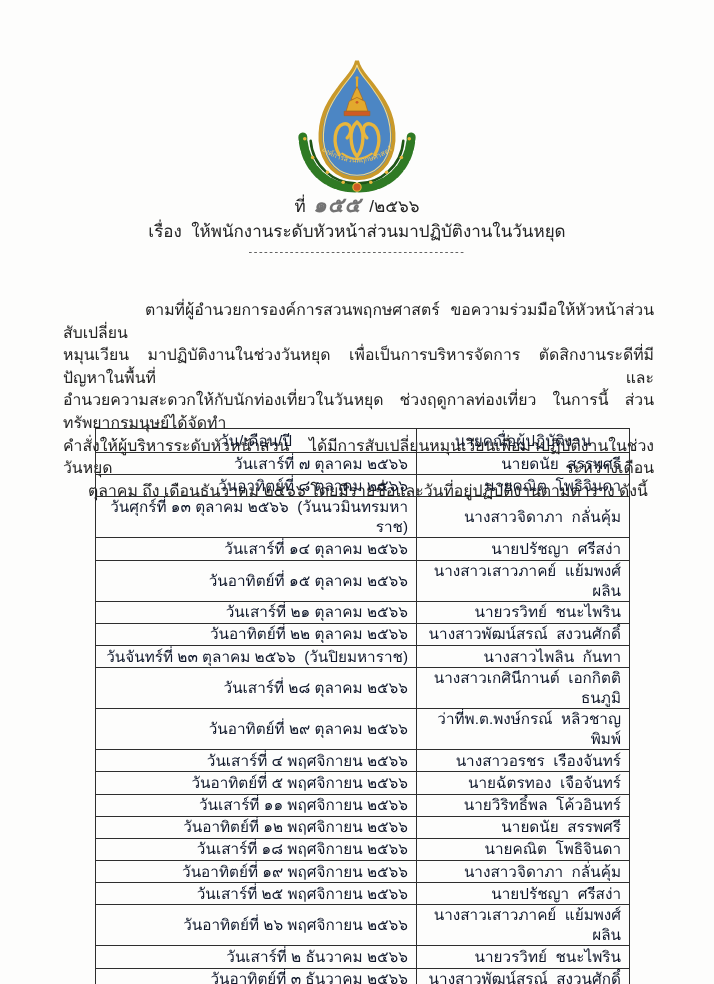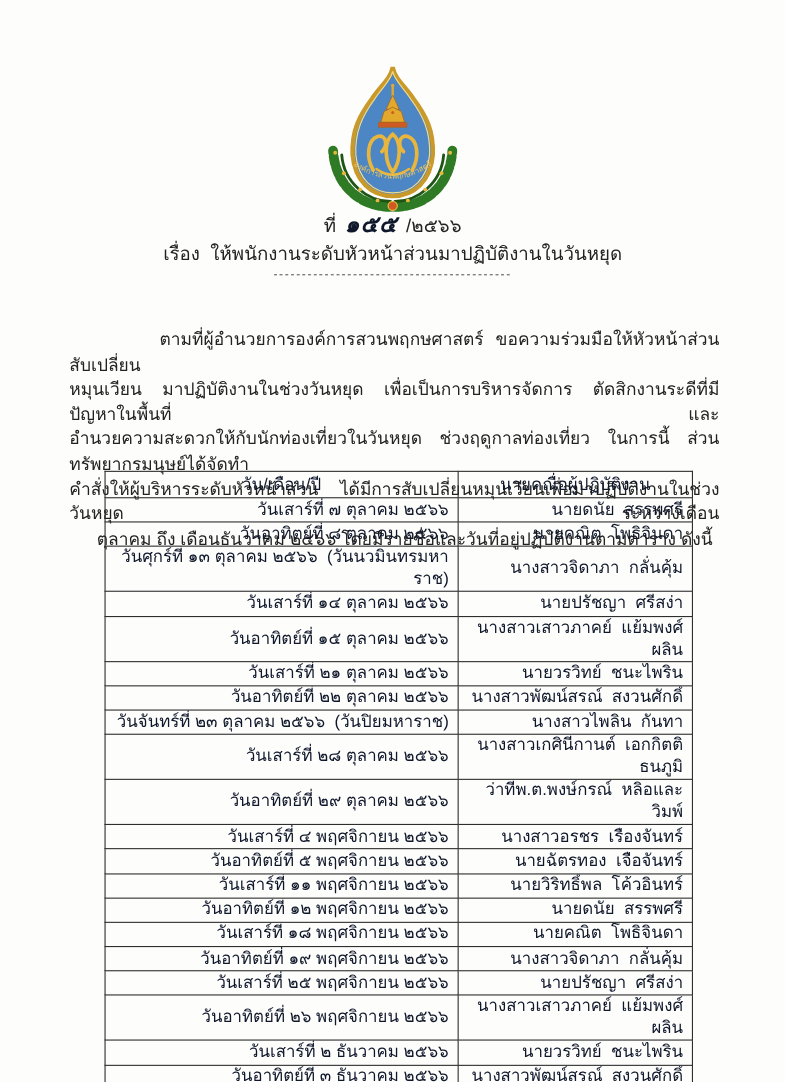--- a/index.html
+++ b/index.html
@@ -7,21 +7,21 @@
     position:relative;width:714px;height:984px;margin:0 auto;
     background:#fdfdfc;color:#222;overflow:hidden;
     font-family:"Liberation Sans","DejaVu Sans",sans-serif;
   }
   
   .emblem{position:absolute;top:58px;left:283px;width:148px;height:138px;}
   
   .title-block{position:absolute;top:192px;left:0;width:714px;text-align:center;}
   .title-line{font-size:17px;line-height:23px;}
   .number-line{font-size:17px;line-height:26px;}
-  .hand{color:#0f172a;font-size:21px;font-style:italic;font-weight:bold;letter-spacing:1px;margin:0 3px;}
+  .hand{color:#737373;font-size:21px;font-style:italic;font-weight:bold;letter-spacing:1px;margin:0 3px;}
   .subject-line{font-size:17px;line-height:24px;white-space:pre-wrap;}
   .sep-line{font-size:11px;color:#4a4a4a;letter-spacing:1.5px;line-height:15px;}
   
   .body-text{position:absolute;top:299px;left:63px;width:591px;font-size:15.8px;}
   .body-line{line-height:22.6px;text-align:justify;text-align-last:justify;white-space:normal;}
   .body-line:first-child{text-indent:82px;}
   .body-line:last-child{text-align:left;text-align-last:left;margin-left:25px;}
   
   .duty-table{
     position:absolute;top:428px;left:95px;width:534px;
@@ -149,21 +149,21 @@
         <tr>
         <td>วันจันทร์ที่ ๒๓ ตุลาคม ๒๕๖๖  (วันปิยมหาราช)</td>
         <td>นางสาวไพลิน  กันทา</td>
       </tr>
         <tr>
         <td>วันเสาร์ที่ ๒๘ ตุลาคม ๒๕๖๖</td>
         <td>นางสาวเกศินีกานต์  เอกกิตติธนภูมิ</td>
       </tr>
         <tr>
         <td>วันอาทิตย์ที่ ๒๙ ตุลาคม ๒๕๖๖</td>
-        <td>ว่าที่พ.ต.พงษ์กรณ์  หลิอและวิมพ์</td>
+        <td>ว่าที่พ.ต.พงษ์กรณ์  หลิวชาญพิมพ์</td>
       </tr>
         <tr>
         <td>วันเสาร์ที่ ๔ พฤศจิกายน ๒๕๖๖</td>
         <td>นางสาวอรชร  เรืองจันทร์</td>
       </tr>
         <tr>
         <td>วันอาทิตย์ที่ ๕ พฤศจิกายน ๒๕๖๖</td>
         <td>นายฉัตรทอง  เจือจันทร์</td>
       </tr>
         <tr>

